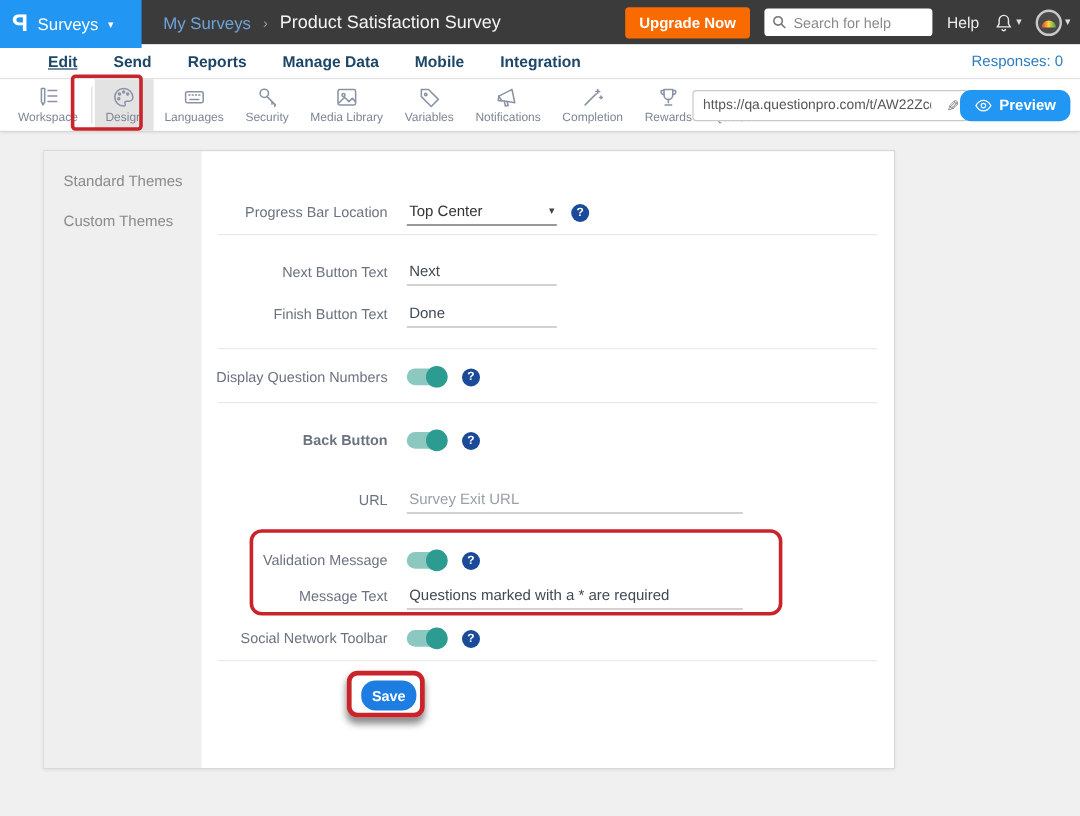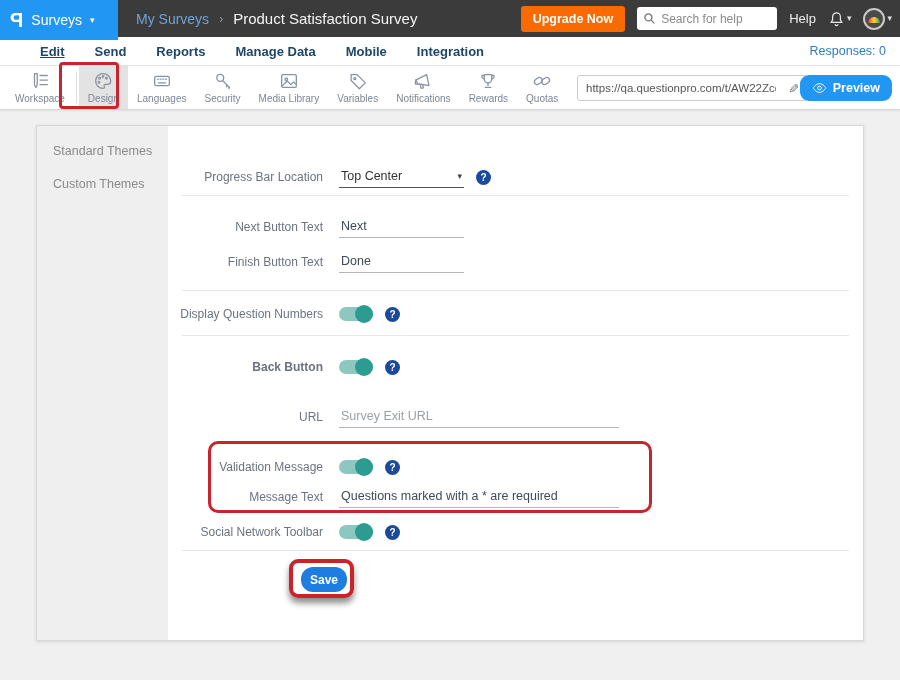--- a/index.html
+++ b/index.html
@@ -56,21 +56,21 @@
   .url-wrap input { border:none; outline:none; flex:1; font-size:11.5px; color:#555; padding:0 4px 0 8px;
     font-family:inherit; background:transparent; min-width:0; }
   .pencil-btn { width:26px; height:100%; display:flex; align-items:center; justify-content:center;
     color:#777; font-size:13px; cursor:pointer; }
   .pencil-btn::after { content:"\270E"; display:inline-block; transform:rotate(90deg); }
   .preview-btn { position:absolute; right:8px; top:9px; height:26px; background:#2196f3; color:#fff; border:none;
     border-radius:9px; font-size:12.5px; font-weight:bold; padding:0 12px; display:flex; align-items:center; gap:6px; cursor:pointer; }
   .preview-btn svg { stroke:#fff; fill:none; stroke-width:1.5; }
 
   
-  .card { position:absolute; left:36px; top:125px; width:828px; height:516px; background:#fff;
+  .card { position:absolute; left:36px; top:125px; width:710px; height:516px; background:#fff;
     border:1px solid #d9d9d9; box-shadow:0 1px 3px rgba(0,0,0,0.12);padding-left:47px; }
   .side-panel { position:absolute; left:0; top:0; width:131px; height:100%; background:#efefef; }
   .side-item { height:33px; display:flex; align-items:center; padding-left:12px; font-size:12.5px;
     color:#8a8a8a; cursor:pointer; border-left:4px solid transparent; }
   .side-item.active { background:#fff; color:#666; border-left:4px solid #2196f3; }
 
   .form-area { position:absolute; left:131px; top:0; right:0; bottom:0; }
   .frow { position:absolute; display:flex; align-items:center; height:26px; }
   .flabel { width:155px; text-align:right; margin-right:16px; font-size:12px; color:#6b7280; flex:none; }
   .divider { position:absolute; left:14px; right:14px; height:1px; background:#e8e8e8; }
@@ -215,20 +215,30 @@
     <div class="tb-item">
       <svg width="22" height="22" viewBox="0 0 24 24">
           <path d="M4 11l12-6 2.5 12L6.5 15z"></path>
           <path d="M4 11l-0.5 4 3 0.5"></path>
           <path d="M9 16l1 4 2.5-0.5-1-3.5"></path>
         </svg>
       <span class="tb-label">Notifications</span>
     </div>
     <div class="tb-item">
       <svg width="22" height="22" viewBox="0 0 24 24">
+          <line x1="5" y1="19" x2="15" y2="9"></line>
+          <line x1="16.5" y1="5" x2="16.5" y2="8.5"></line>
+          <line x1="14.75" y1="6.75" x2="18.25" y2="6.75"></line>
+          <line x1="19.5" y1="11" x2="19.5" y2="13.5"></line>
+          <line x1="18.25" y1="12.25" x2="20.75" y2="12.25"></line>
+        </svg>
+      <span class="tb-label">Completion</span>
+    </div>
+    <div class="tb-item">
+      <svg width="22" height="22" viewBox="0 0 24 24">
           <path d="M8 5h8v5a4 4 0 0 1-8 0z"></path>
           <path d="M8 6H5.5a2.5 2.5 0 0 0 2.7 3.5M16 6h2.5a2.5 2.5 0 0 1-2.7 3.5"></path>
           <line x1="12" y1="14" x2="12" y2="17"></line>
           <line x1="9" y1="19" x2="15" y2="19"></line>
         </svg>
       <span class="tb-label">Rewards</span>
     </div>
     <div class="tb-item">
       <svg width="22" height="22" viewBox="0 0 24 24">
           <rect x="3.5" y="9" width="9" height="6" rx="3" transform="rotate(-35 8 12)"></rect>

